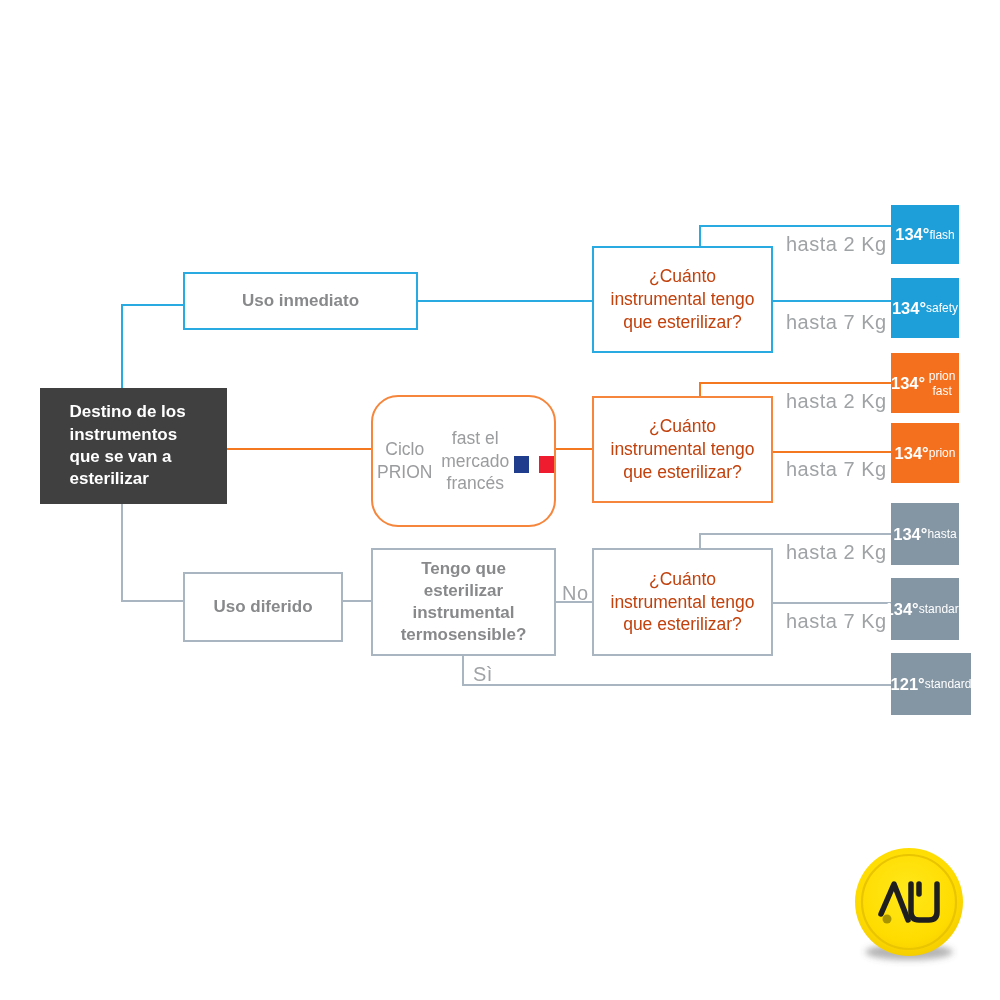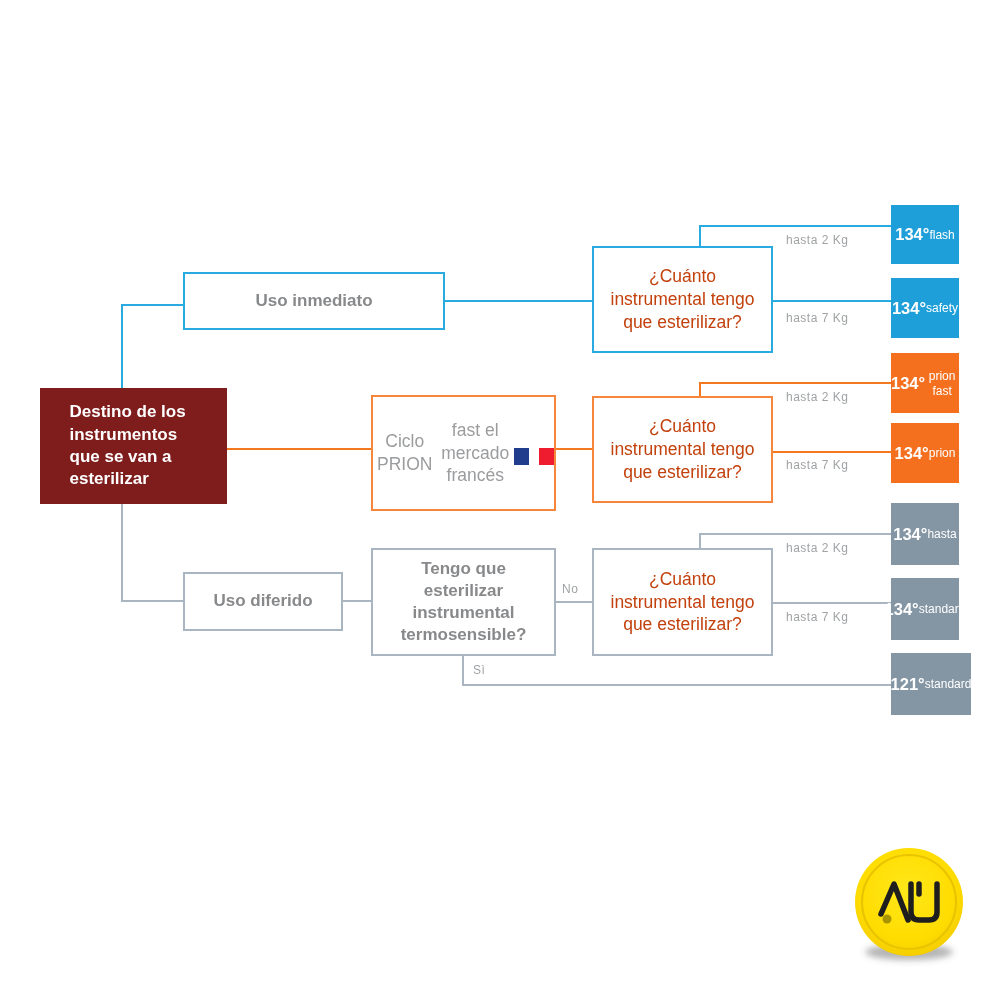--- a/index.html
+++ b/index.html
@@ -5,21 +5,21 @@
   html,body{margin:0;padding:0;background:#fff;}
   .canvas{
     position:relative;width:1000px;height:1000px;background:#ffffff;
     font-family:"Liberation Sans", sans-serif;overflow:hidden;
   }
   .node{
     position:absolute;box-sizing:border-box;display:flex;
     align-items:center;justify-content:center;text-align:center;line-height:1.3;
   }
   
-  .fill-blue{background:#7f1d1d;color:#fff;}
+  .fill-blue{background:#404040;color:#fff;}
   .fill-blue-r{background:#1E9FD9;color:#fff;}
   .fill-orange{background:#F4701E;color:#fff;}
   .fill-gray{background:#8495A3;color:#fff;}
   
   .ol-blue{border:2px solid #29ABE2;background:#fff;}
   .ol-orange{border:2px solid #F5863C;background:#fff;}
   .ol-gray{border:2px solid #A9B5C0;background:#fff;}
   .bold-label{font-weight:bold;font-size:17px;color:#88898B;}
   .question{font-size:17.5px;color:#c2410c;padding:0 8px;}
   .light-label{font-size:17.5px;color:#9B9C9E;padding:0 4px;}
@@ -31,21 +31,21 @@
   .result-cycle{font-size:12px;line-height:1.25;margin-top:1px;}
   
   .edge{position:absolute;}
   .edge.h{height:2px;}
   .edge.v{width:2px;}
   .e-blue{background:#29ABE2;}
   .e-orange{background:#F4781F;}
   .e-gray{background:#A9B5C0;}
   
   .elabel{
-    position:absolute;font-size:12px;color:#A0A3A5;letter-spacing:0.5px;white-space:nowrap;
+    position:absolute;font-size:20px;color:#A0A3A5;letter-spacing:0.5px;white-space:nowrap;
   }
   
   .flag{display:flex;width:40px;height:17px;margin-top:7px;}
   .flag .b{width:15px;background:#1F3D8C;}
   .flag .w{width:10px;background:#ffffff;}
   .flag .r{width:15px;background:#EE1C2E;}
   
   .logo-wrap{position:absolute;left:845px;top:840px;width:128px;height:128px;}
 </style>
 </head>
@@ -82,43 +82,43 @@
   <div class="elabel" style="left:786px;top:458px;">hasta 7 Kg</div>
   <div class="elabel" style="left:786px;top:541px;">hasta 2 Kg</div>
   <div class="elabel" style="left:786px;top:610px;">hasta 7 Kg</div>
   <div class="elabel" style="left:562px;top:582px;">No</div>
   <div class="elabel" style="left:473px;top:663px;">Sì</div>
 
   <div class="node fill-blue" style="left:40px;top:388px;width:187px;height:116px;">
     <div class="root-text">Destino de los instrumentos que se van a esterilizar</div>
   </div>
 
-  <div class="node ol-blue" style="left:183px;top:272px;width:262px;height:58px;">
+  <div class="node ol-blue" style="left:183px;top:272px;width:235px;height:58px;">
     <div class="bold-label">Uso inmediato</div>
   </div>
 
   <div class="node ol-blue" style="left:592px;top:246px;width:181px;height:107px;">
     <div class="question">¿Cuánto instrumental tengo que esterilizar?</div>
   </div>
 
-  <div class="node ol-orange" style="left:371px;top:395px;width:185px;height:116px;">
+  <div class="node ol-orange" style="left:371px;top:395px;width:185px;height:132px;border-radius:27px;">
     <div class="light-label">Ciclo PRION</div>
     <div class="light-label">fast el mercado francés</div>
     <div class="flag">
       <div class="b"></div>
       <div class="w"></div>
       <div class="r"></div>
     </div>
   </div>
 
   <div class="node ol-orange" style="left:592px;top:396px;width:181px;height:107px;">
     <div class="question">¿Cuánto instrumental tengo que esterilizar?</div>
   </div>
 
-  <div class="node ol-gray" style="left:183px;top:572px;width:160px;height:59px;">
+  <div class="node ol-gray" style="left:183px;top:572px;width:160px;height:70px;">
     <div class="bold-label">Uso diferido</div>
   </div>
 
   <div class="node ol-gray" style="left:371px;top:548px;width:185px;height:108px;">
     <div class="bold-label" style="padding:0 18px;">Tengo que esterilizar instrumental termosensible?</div>
   </div>
 
   <div class="node ol-gray" style="left:592px;top:548px;width:181px;height:108px;">
     <div class="question">¿Cuánto instrumental tengo que esterilizar?</div>
   </div>

